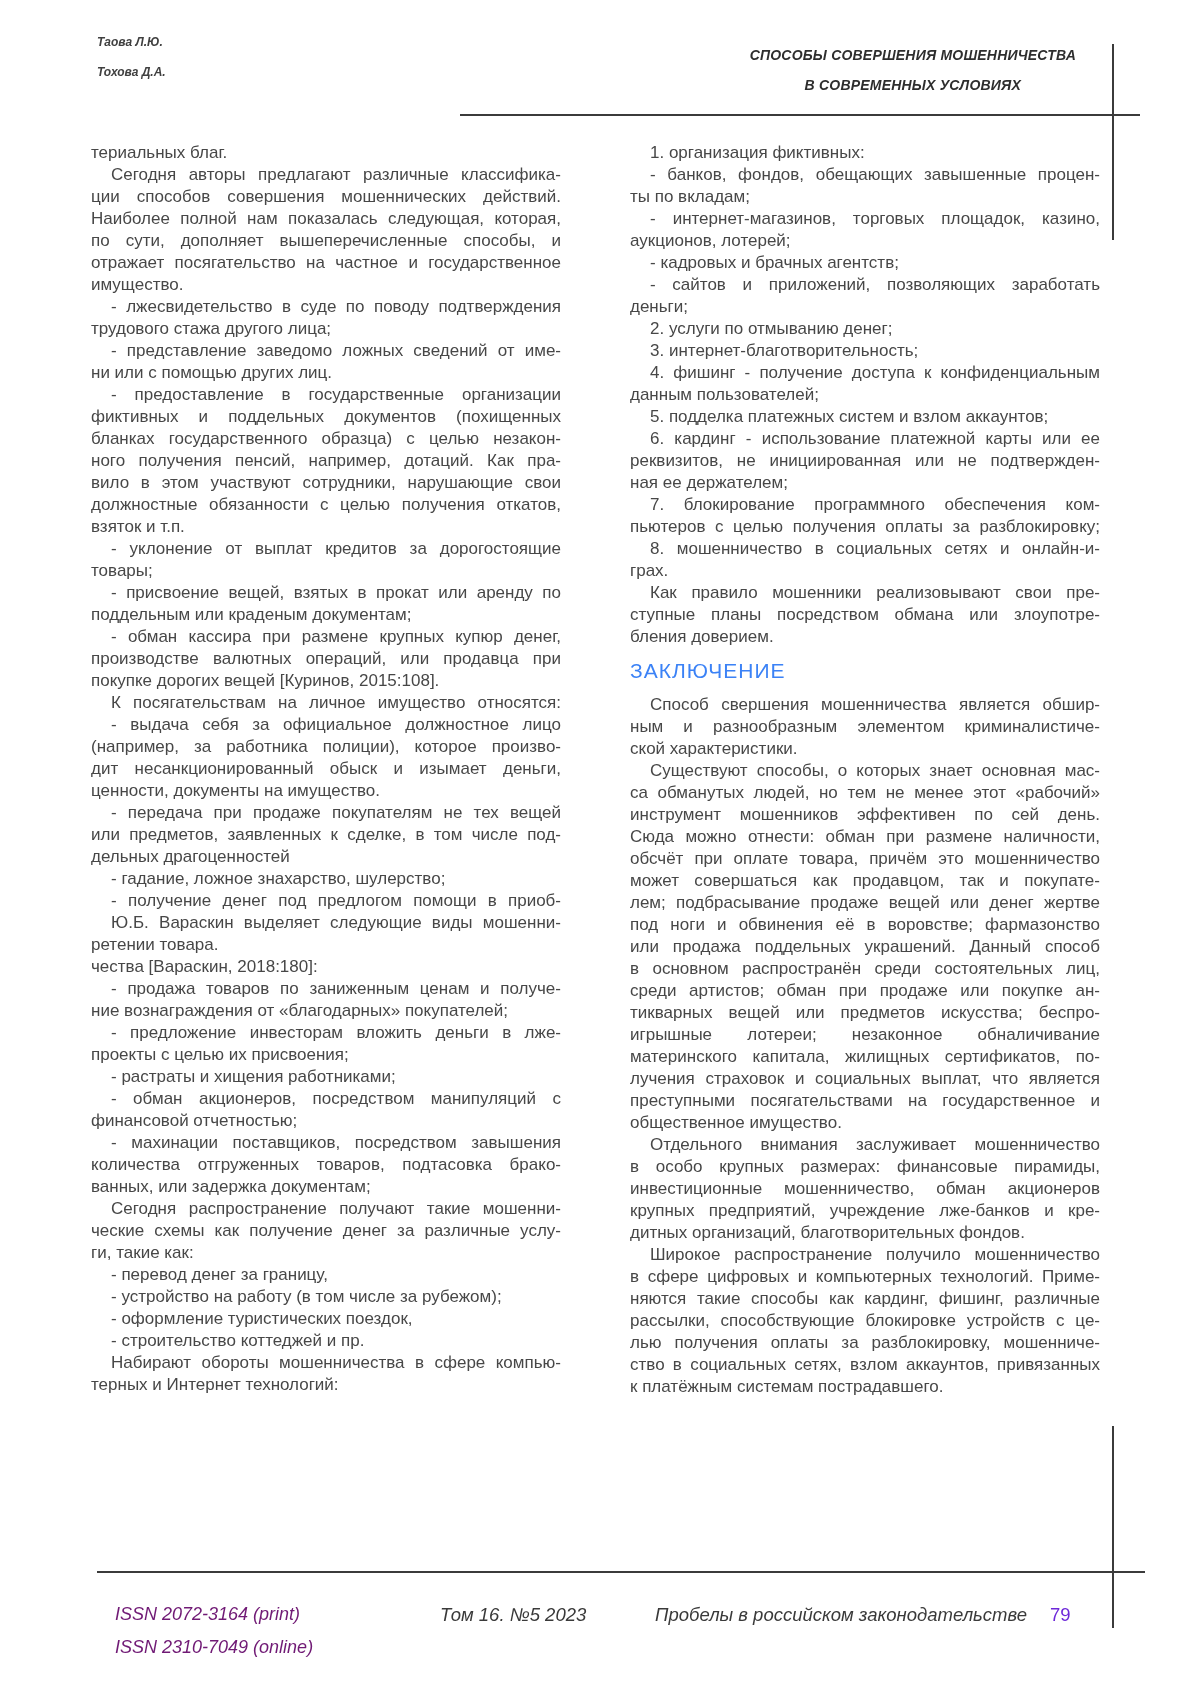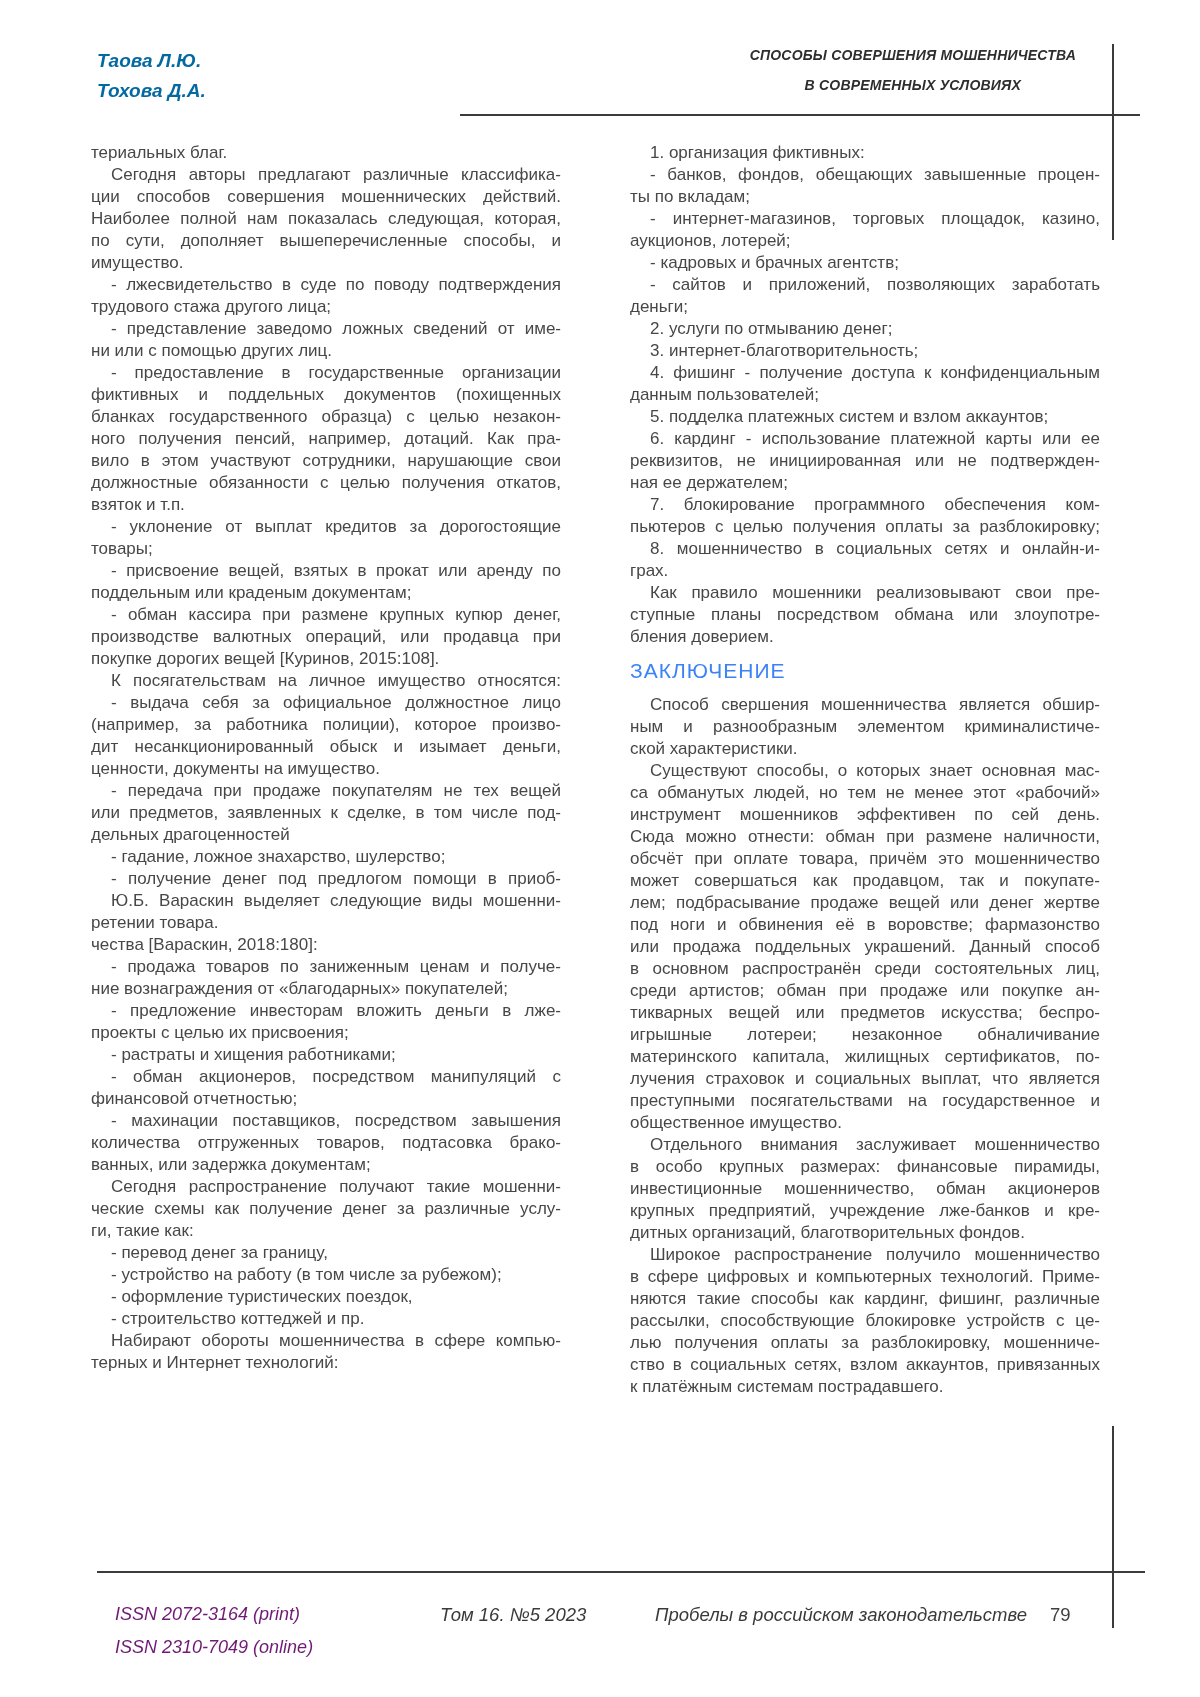--- a/index.html
+++ b/index.html
@@ -1,22 +1,22 @@
 <!DOCTYPE html>
 <html><head>
 <meta charset="utf-8">
 <style>
   html, body { margin:0; padding:0; background:#ffffff; }
   .page {
     position:relative; width:1200px; height:1697px; background:#ffffff;
     font-family:"Liberation Sans", sans-serif; overflow:hidden;
   }
   .authors {
-    position:absolute; left:97px; top:46px;
-    font-style:italic; font-weight:bold; font-size:19px; line-height:30px; color:#0369a1;
+    position:absolute; left:97px; top:27px;
+    font-style:italic; font-weight:bold; font-size:12px; line-height:30px; color:#404040;
   }
   .title {
     position:absolute; right:124px; top:40px; text-align:center;
     font-style:italic; font-weight:bold; font-size:14px; line-height:30px;
     color:#2e2e2e; letter-spacing:0.2px;
   }
   .rule { position:absolute; background:#3b3b3b; }
   .rule-header-h { left:460px; top:114px; width:680px; height:2px; }
   .rule-header-v { left:1112px; top:44px; width:2px; height:196px; }
   .rule-footer-h { left:97px; top:1571px; width:1048px; height:2px; }
@@ -42,21 +42,21 @@
   .footer-volume {
     position:absolute; left:440px; top:1598px;
     font-style:italic; font-size:18.5px; line-height:33px; color:#3a3a3a;
   }
   .footer-journal {
     position:absolute; right:173px; top:1598px;
     font-style:italic; font-size:18.5px; line-height:33px; color:#3a3a3a;
   }
   .footer-page {
     position:absolute; left:1050px; top:1598px;
-    font-size:18.5px; line-height:33px; color:#404040;
+    font-size:18.5px; line-height:33px; color:#6d28d9;
   }
 </style>
 </head>
 <body>
 
 <div class="page">
 
   <div class="authors">
     <div>Таова Л.Ю.</div>
     <div>Тохова Д.А.</div>
@@ -69,20 +69,21 @@
 
   <div class="rule rule-header-h"></div>
   <div class="rule rule-header-v"></div>
 
   <div class="col col-left">
       <div class="ln">териальных благ.</div>
       <div class="ln ind just">Сегодня авторы предлагают различные классифика-</div>
       <div class="ln just">ции способов совершения мошеннических действий.</div>
       <div class="ln just">Наиболее полной нам показалась следующая, которая,</div>
       <div class="ln just">по сути, дополняет вышеперечисленные способы, и</div>
+      <div class="ln just">отражает посягательство на частное и государственное</div>
       <div class="ln">имущество.</div>
       <div class="ln ind just">- лжесвидетельство в суде по поводу подтверждения</div>
       <div class="ln">трудового стажа другого лица;</div>
       <div class="ln ind just">- представление заведомо ложных сведений от име-</div>
       <div class="ln">ни или с помощью других лиц.</div>
       <div class="ln ind just">- предоставление в государственные организации</div>
       <div class="ln just">фиктивных и поддельных документов (похищенных</div>
       <div class="ln just">бланках государственного образца) с целью незакон-</div>
       <div class="ln just">ного получения пенсий, например, дотаций. Как пра-</div>
       <div class="ln just">вило в этом участвуют сотрудники, нарушающие свои</div>

